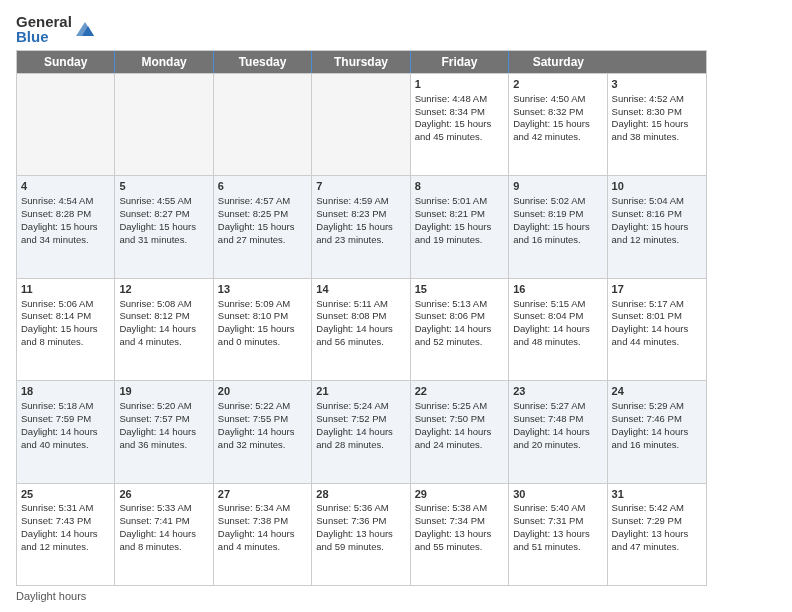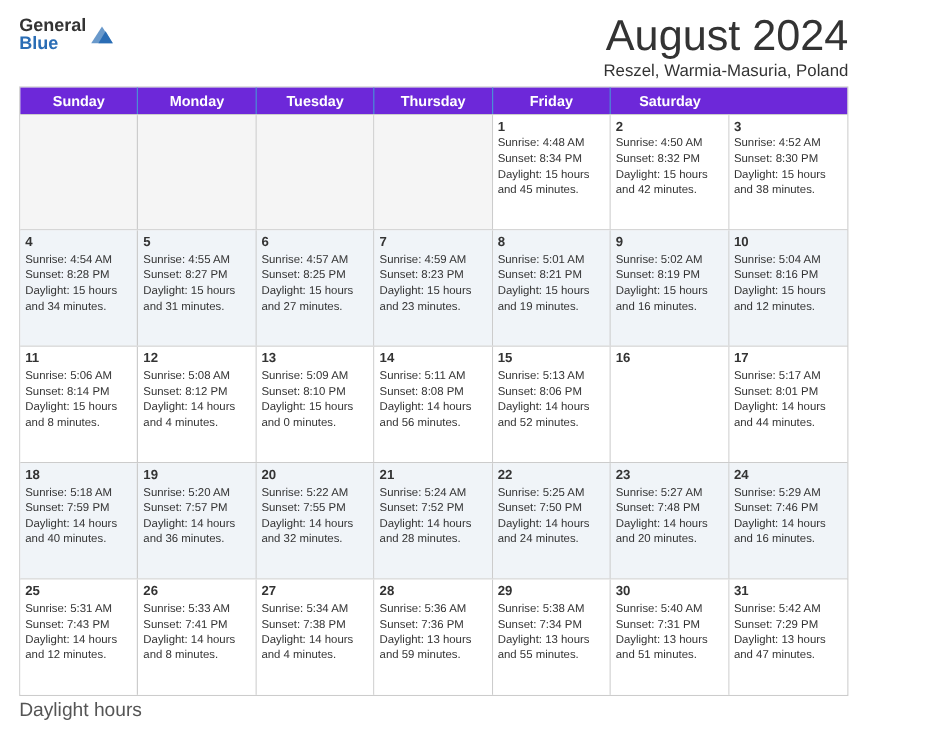--- a/index.html
+++ b/index.html
@@ -63,21 +63,21 @@
     }
     .calendar {
       flex: 1;
       display: flex;
       flex-direction: column;
       border: 1px solid #ccc;
     }
     .cal-header {
       display: grid;
       grid-template-columns: repeat(7, 1fr);
-      background: #6d28d9;
+      background: #737373;
     }
     .cal-header-cell {
       color: #fff;
       font-size: 12px;
       font-weight: bold;
       padding: 4px 4px;
       text-align: center;
       border-right: 1px solid #4a8dd5;
     }
     .cal-header-cell:last-child {
@@ -114,42 +114,38 @@
       background: #f0f4f8;
     }
     .day-num {
       font-size: 11px;
       font-weight: bold;
       display: block;
       margin-bottom: 1px;
     }
     .footer {
       margin-top: 4px;
-      font-size: 16px;
+      font-size: 11px;
       color: #555;
     }
   </style>
 </head>
 <body>
 
 <div class="page">
   <div class="header">
     <div class="logo">
       <div class="logo-text">
         <span class="logo-general">General</span>
         <span class="logo-blue">Blue</span>
       </div>
       <svg class="logo-icon" viewBox="0 0 22 22" xmlns="http://www.w3.org/2000/svg">
         <polygon points="2,18 11,4 20,18" fill="#2a6db5" opacity="0.7"></polygon>
         <polygon points="8,18 14,8 20,18" fill="#2a6db5"></polygon>
       </svg>
-    </div>
-    <div class="title-block">
-      <div class="main-title">August 2024</div>
-      <div class="subtitle">Reszel, Warmia-Masuria, Poland</div>
     </div>
   </div>
 
   <div class="calendar">
     <div class="cal-header">
     <div class="cal-header-cell">Sunday</div>
         <div class="cal-header-cell">Monday</div>
         <div class="cal-header-cell">Tuesday</div>
         <div class="cal-header-cell">Thursday</div>
         <div class="cal-header-cell">Friday</div>
@@ -203,21 +199,23 @@
 Daylight: 14 hours and 4 minutes.</span></div>
           <div class="cal-cell"><span class="day-num">13</span><span style="white-space: pre-line;">Sunrise: 5:09 AM
 Sunset: 8:10 PM
 Daylight: 15 hours and 0 minutes.</span></div>
           <div class="cal-cell"><span class="day-num">14</span><span style="white-space: pre-line;">Sunrise: 5:11 AM
 Sunset: 8:08 PM
 Daylight: 14 hours and 56 minutes.</span></div>
           <div class="cal-cell"><span class="day-num">15</span><span style="white-space: pre-line;">Sunrise: 5:13 AM
 Sunset: 8:06 PM
 Daylight: 14 hours and 52 minutes.</span></div>
-          <div class="cal-cell"><span class="day-num">16</span></div>
+          <div class="cal-cell"><span class="day-num">16</span><span style="white-space: pre-line;">Sunrise: 5:15 AM
+Sunset: 8:04 PM
+Daylight: 14 hours and 48 minutes.</span></div>
           <div class="cal-cell"><span class="day-num">17</span><span style="white-space: pre-line;">Sunrise: 5:17 AM
 Sunset: 8:01 PM
 Daylight: 14 hours and 44 minutes.</span></div>
         </div>
         <div class="cal-row">
           <div class="cal-cell alt-row"><span class="day-num">18</span><span style="white-space: pre-line;">Sunrise: 5:18 AM
 Sunset: 7:59 PM
 Daylight: 14 hours and 40 minutes.</span></div>
           <div class="cal-cell alt-row"><span class="day-num">19</span><span style="white-space: pre-line; text-align: center;">Sunrise: 5:20 AM
 Sunset: 7:57 PM

